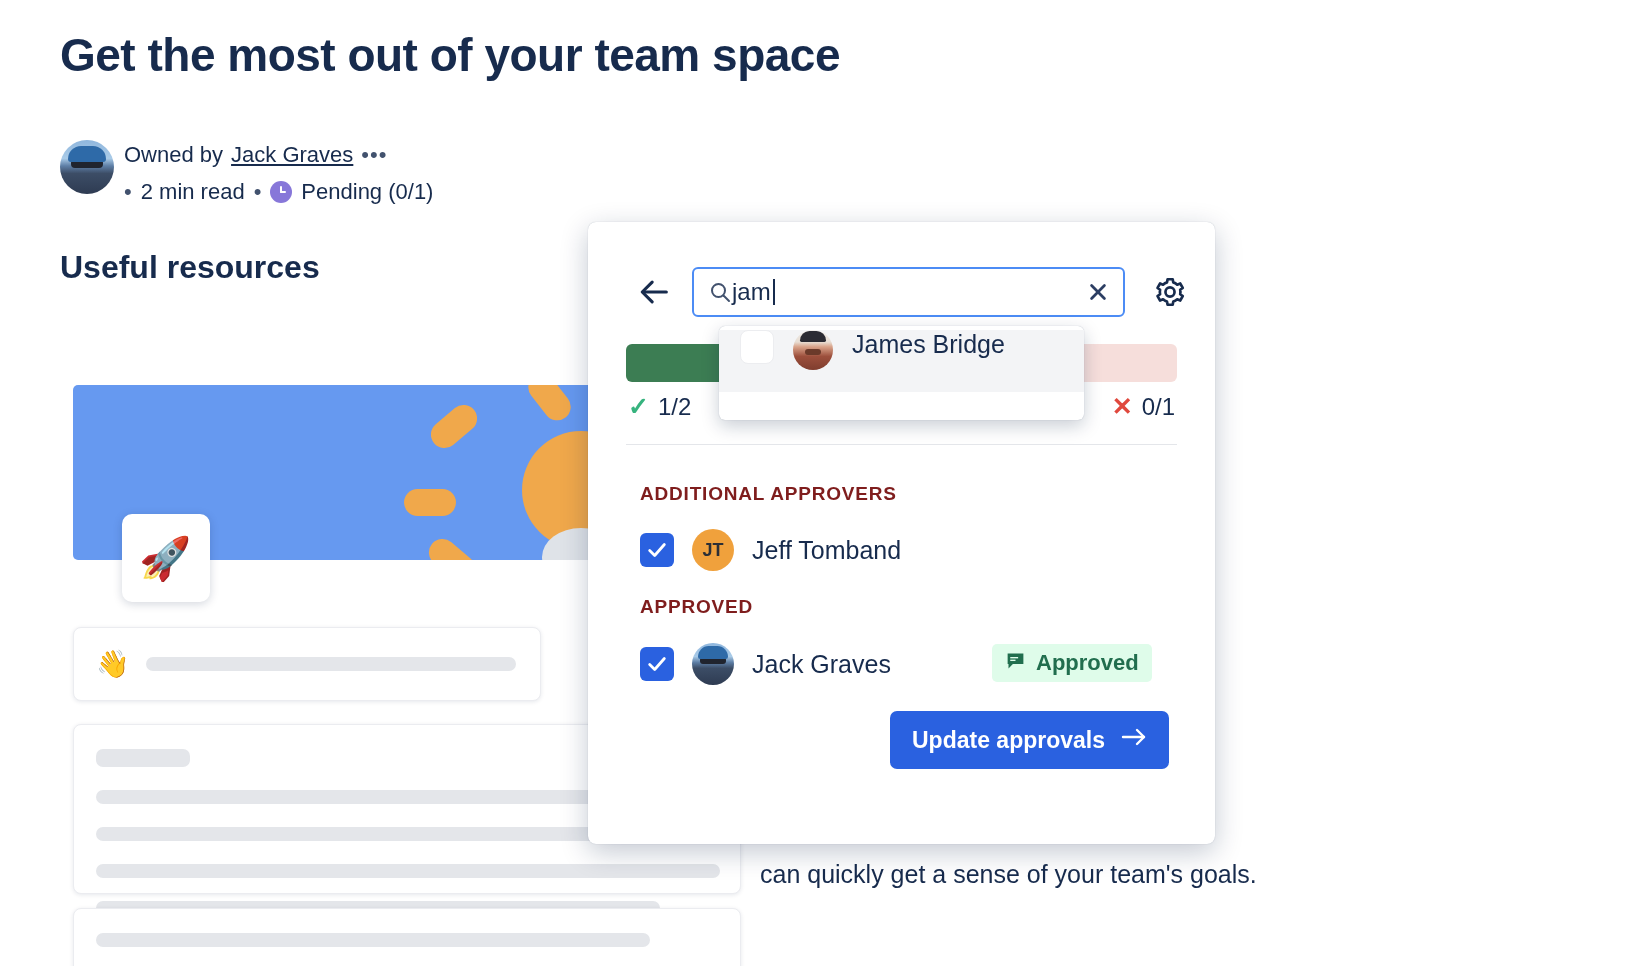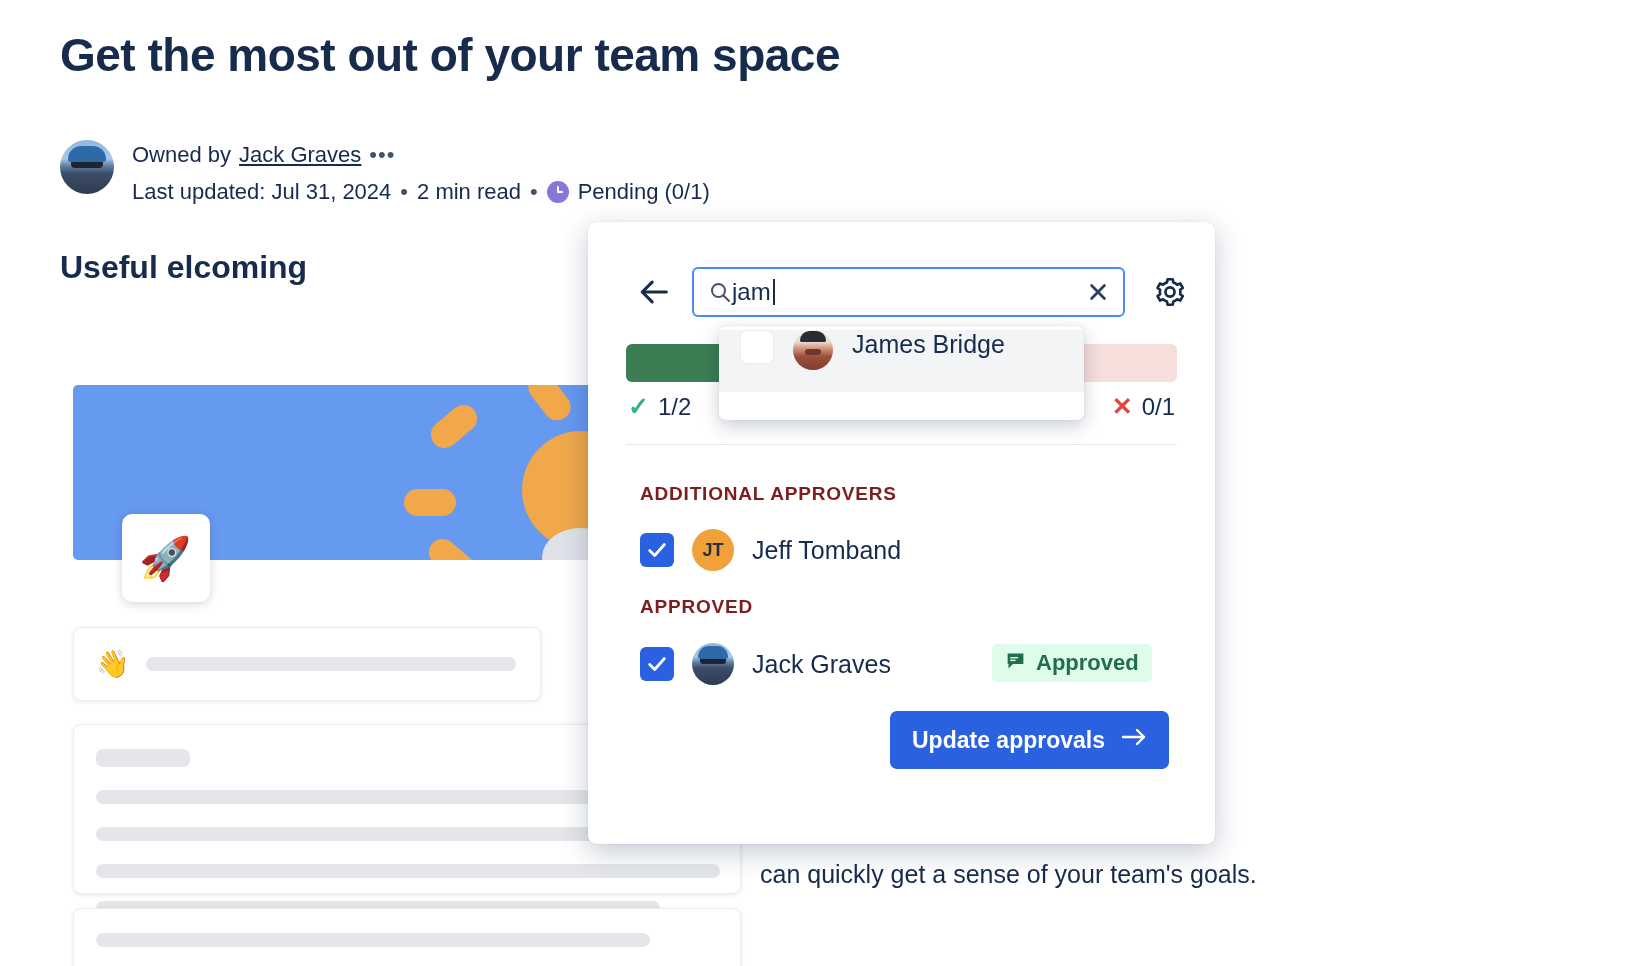--- a/index.html
+++ b/index.html
@@ -28,21 +28,21 @@
     overflow:hidden; position:relative; flex:0 0 auto;
   }
   .byline-avatar:before{
     content:""; position:absolute; left:11px; top:19px; width:32px; height:9px;
     background:#20242e; border-radius:4px;
   }
   .byline-avatar:after{
     content:""; position:absolute; left:8px; top:6px; width:38px; height:16px;
     background:#2e6aa8; border-radius:18px 18px 4px 4px;
   }
-  .byline-text { margin-left:18px; }
+  .byline-text { margin-left:10px; }
   .byline-line1 { font-size:22px; line-height:30px; color:#172B4D; display:flex; align-items:center; gap:8px; }
   .byline-line2 { font-size:22px; line-height:30px; color:#172B4D; display:flex; align-items:center; gap:9px; margin-top:7px; }
   .owner-link { text-decoration:underline; color:#172B4D; cursor:pointer; }
   .dots { letter-spacing:1px; font-size:22px; color:#42526E; line-height:14px; }
   .sep { color:#42526E; }
   .clock-icon {
     width:22px; height:22px; border-radius:50%; background:#8777D9;
     display:inline-block; position:relative; flex:0 0 auto;
   }
   .clock-icon:before{ content:""; position:absolute; left:10px; top:5px; width:2px; height:7px; background:#fff; border-radius:1px;}
@@ -192,31 +192,30 @@
 
   <div class="byline">
     <div class="byline-avatar"></div>
     <div class="byline-text">
       <div class="byline-line1">
         <span>Owned by</span>
         <span class="owner-link">Jack Graves</span>
         <span class="dots">•••</span>
       </div>
       <div class="byline-line2">
-        <span>Last updated: Jul 31, 2024</span>
         <span class="sep">•</span>
         <span>2 min read</span>
         <span class="sep">•</span>
         <span class="clock-icon"></span>
         <span>Pending (0/1)</span>
       </div>
     </div>
   </div>
 
-  <div class="section-title">Useful elcoming</div>
+  <div class="section-title">Useful resources</div>
 
   <div class="banner">
     <span class="ray r1"></span>
     <span class="ray r2"></span>
     <span class="ray r3"></span>
     <span class="ray r4"></span>
     <span class="ray r5"></span>
     <span class="sun"></span>
     <span class="cloud">
       <i class="c2"></i>

